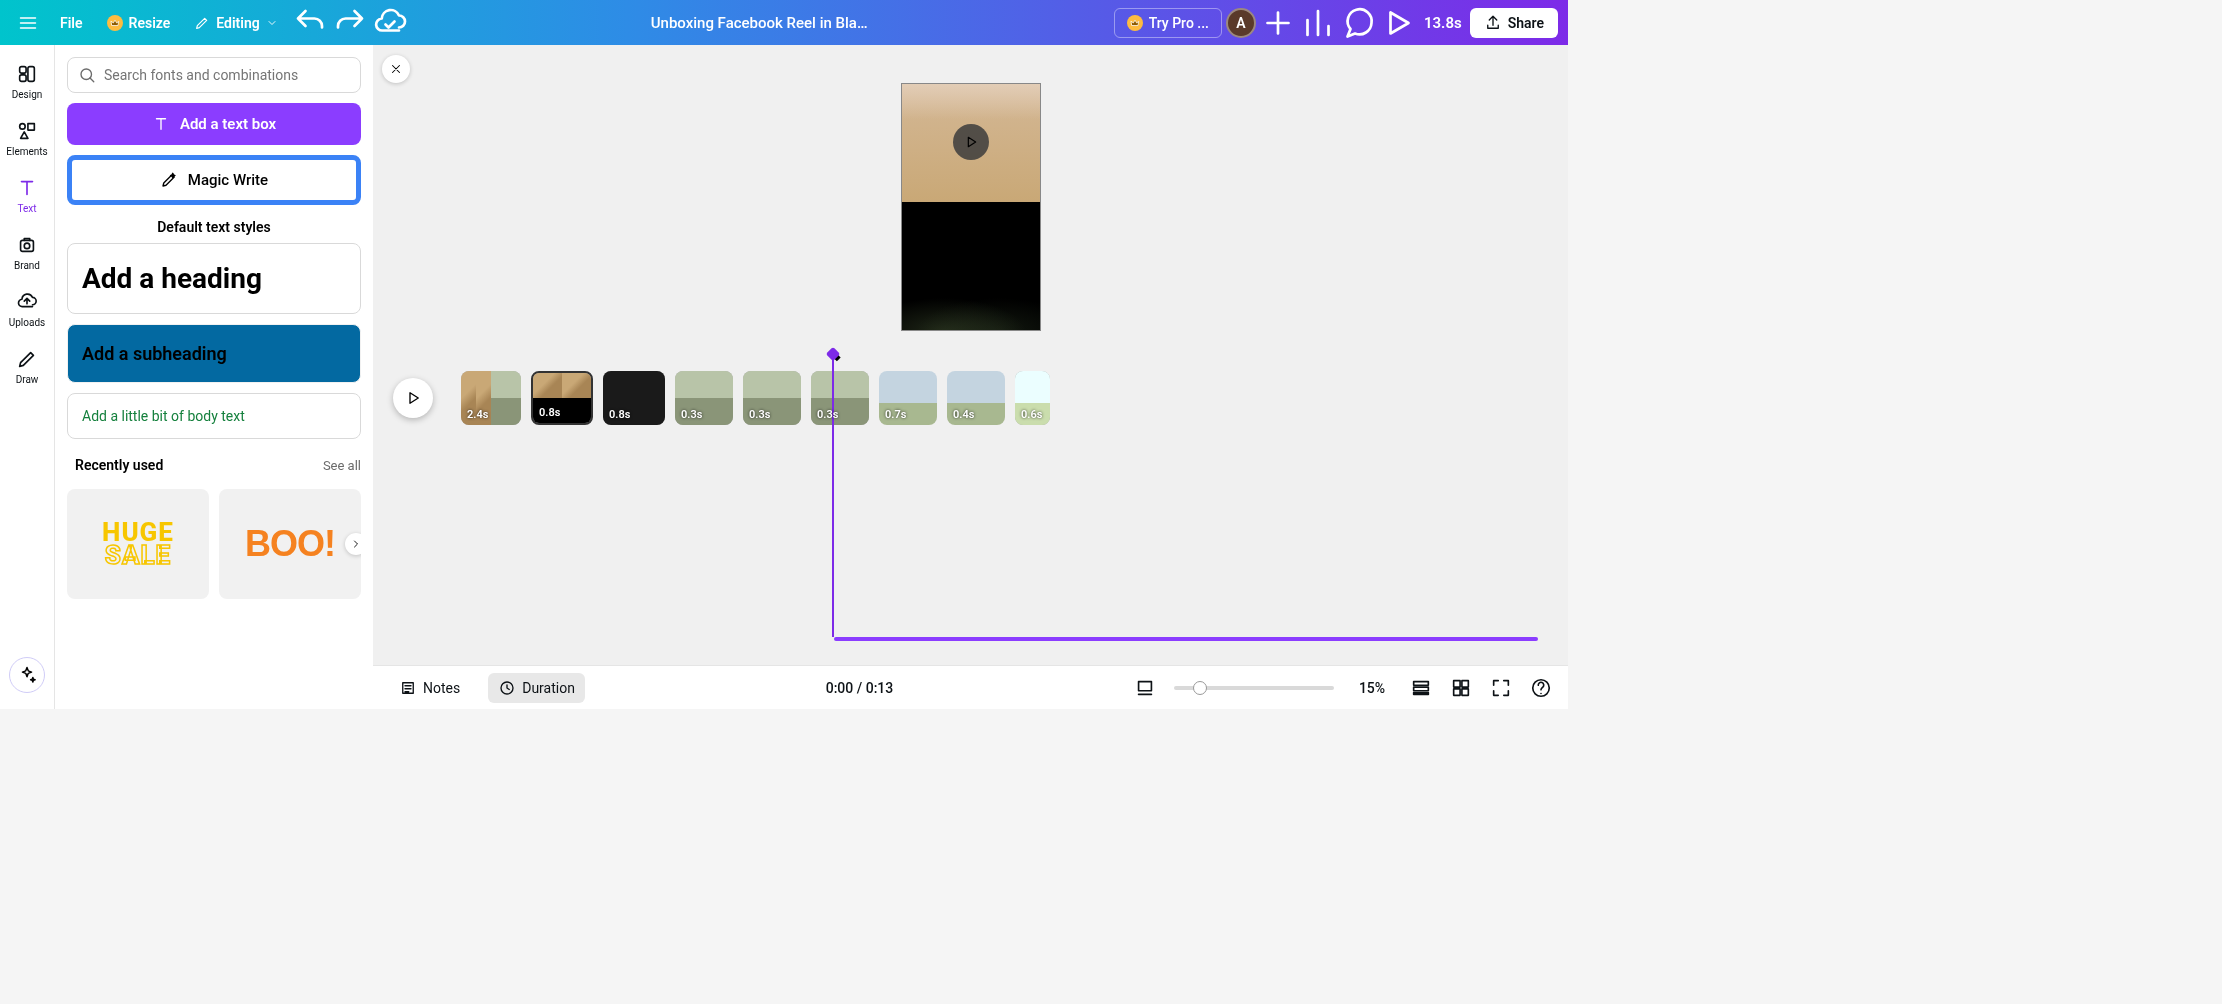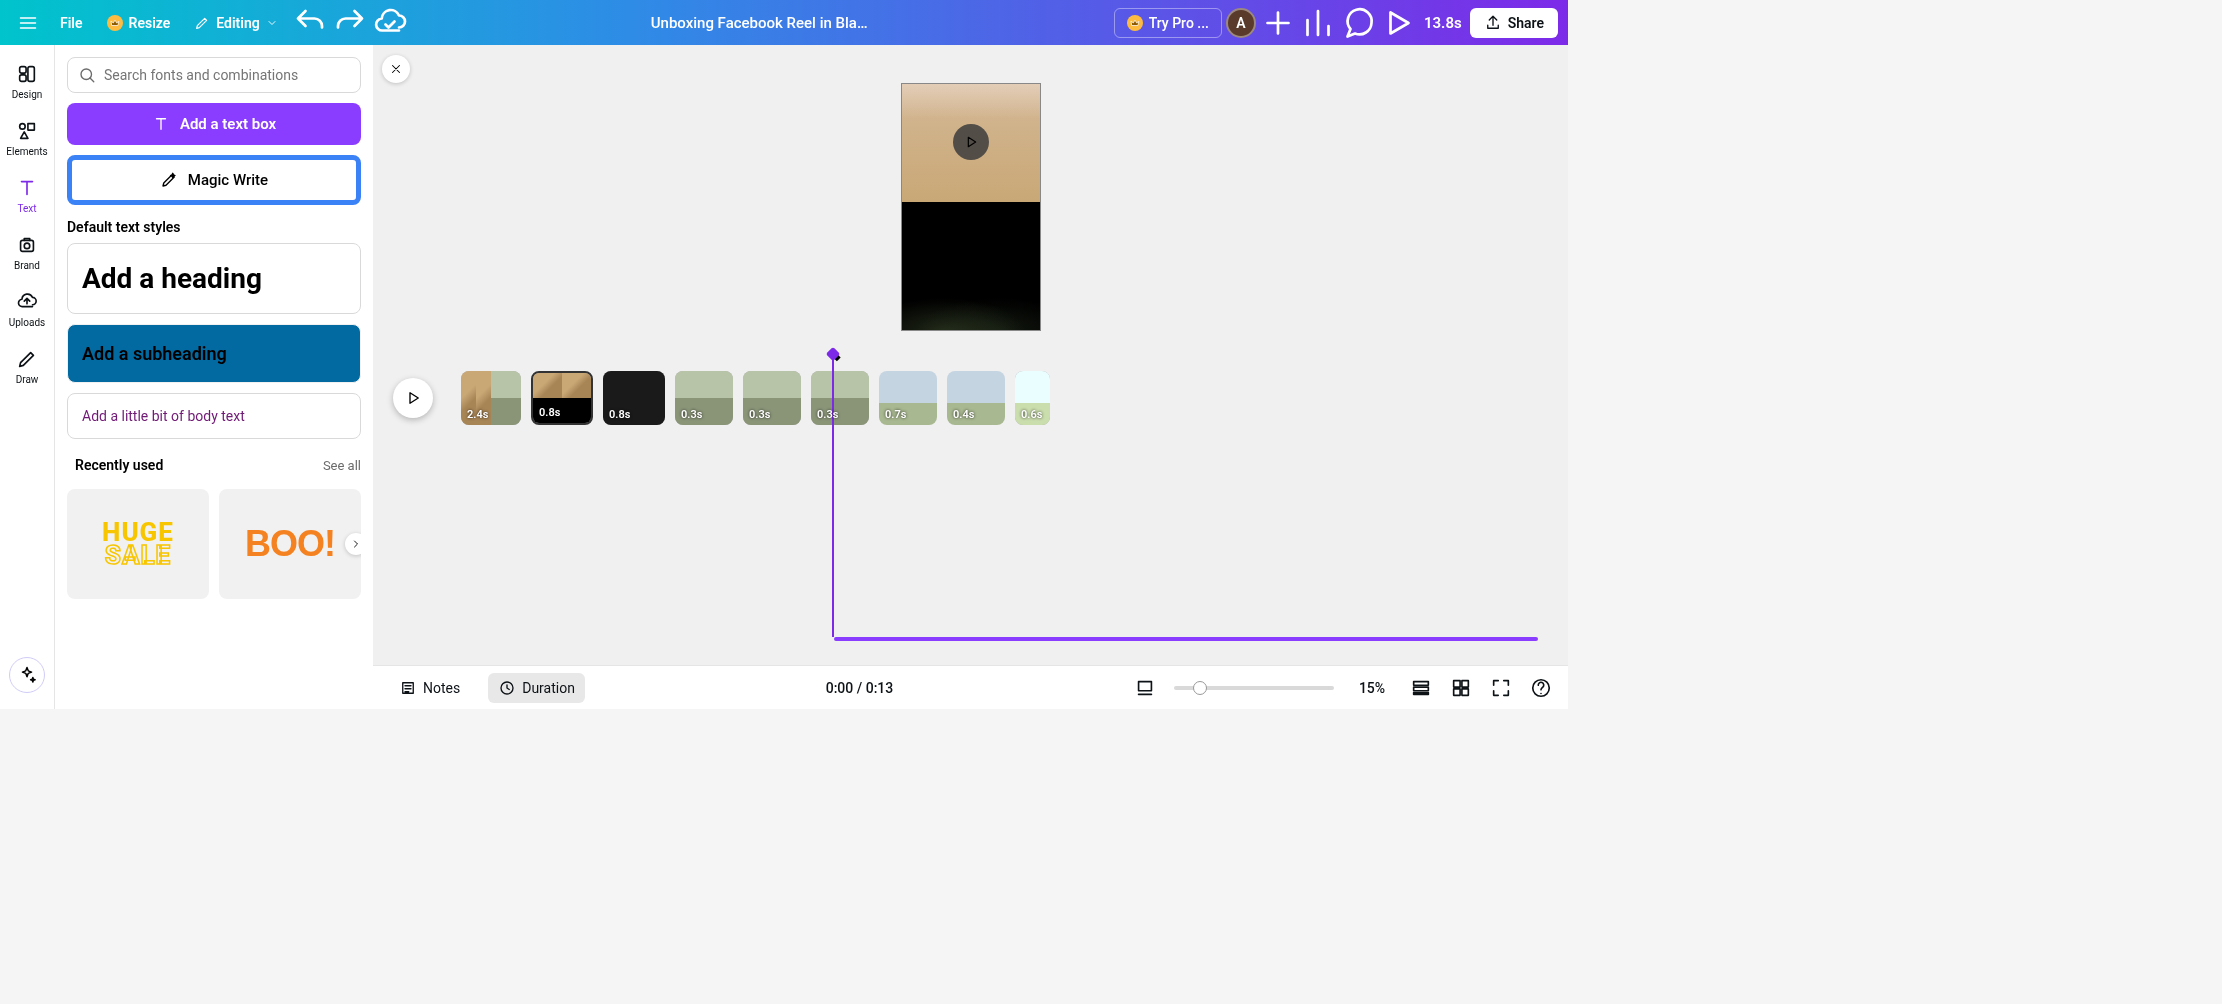--- a/index.html
+++ b/index.html
@@ -30,25 +30,25 @@
 .rail-item svg { width: 22px; height: 22px; }
 .rail .magic-circle { position:absolute; bottom: 16px; width: 36px; height: 36px; border-radius: 50%; border: 1px solid #d0ccf7; display:flex; align-items:center; justify-content:center; cursor:pointer; background:#fff; }
 
 
 .panel { width: 318px; background: #fff; display:flex; flex-direction:column; padding: 12px 12px 12px 12px; gap: 10px; position:relative; }
 .panel .search { display:flex; align-items:center; gap:8px; border:1px solid #d9d9d9; border-radius: 8px; padding: 8px 10px; color:#6b6b6b; }
 .panel .search input { border:none; outline:none; font-size:14px; flex:1; color:#a16207; background:transparent; }
 .add-text-btn { background: #8b3dff; color:#fff; border:none; border-radius: 8px; padding: 12px; font-size:15px; font-weight:600; display:flex; align-items:center; justify-content:center; gap:10px; cursor:pointer; }
 .magic-write-btn { background:#fff; border:5px solid #3b82f6; border-radius:8px; padding:11px; font-size:15px; font-weight:500; display:flex; align-items:center; justify-content:center; gap:10px; cursor:pointer; }
 .scroll-area { overflow-y:auto; flex:1; position:relative; }
-.section-title { font-weight:600; font-size:14px; margin: 4px 0 8px; }
+.section-title { font-weight:600; font-size:14px; margin: 4px 0 8px; text-align: center; }
 .style-box { border:1px solid #d9d9d9; border-radius:8px; padding: 18px 14px; margin-bottom: 10px; cursor:pointer; }
 .style-box.heading { font-size: 28px; font-weight:700; }
 .style-box.sub { font-size: 18px; font-weight:600; background:#0369a1; border-color:#f1f1f1; }
-.style-box.body { font-size: 14px; color:#701a75; padding:14px; }
+.style-box.body { font-size: 14px; color:#15803d; padding:14px; }
 .row-header { display:flex; justify-content:space-between; align-items:center; margin: 10px 0 8px; }
 .row-header a { color:#6b6b6b; font-size:13px; cursor:pointer; }
 .cards { display:flex; gap:10px; position:relative; }
 .card { flex:1; height: 110px; background:#f1f1f1; border-radius:8px; display:flex; align-items:center; justify-content:center; cursor:pointer; overflow:hidden; }
 .huge { font-family: Impact, sans-serif; color:#f7c600; text-align:center; line-height:0.9; font-size:26px; font-weight:800; letter-spacing:1px; }
 .huge .sale { -webkit-text-stroke: 1.5px #f7c600; color: transparent; }
 .boo { font-family: Impact, sans-serif; color:#f58220; font-size:36px; font-weight:900; letter-spacing: -1px; }
 .cards .chev { position:absolute; right:-6px; top:50%; transform:translateY(-50%); width:22px; height:22px; background:#fff; border-radius:50%; box-shadow:0 1px 4px rgba(0,0,0,0.2); display:flex; align-items:center; justify-content:center; cursor:pointer; }
 
 

